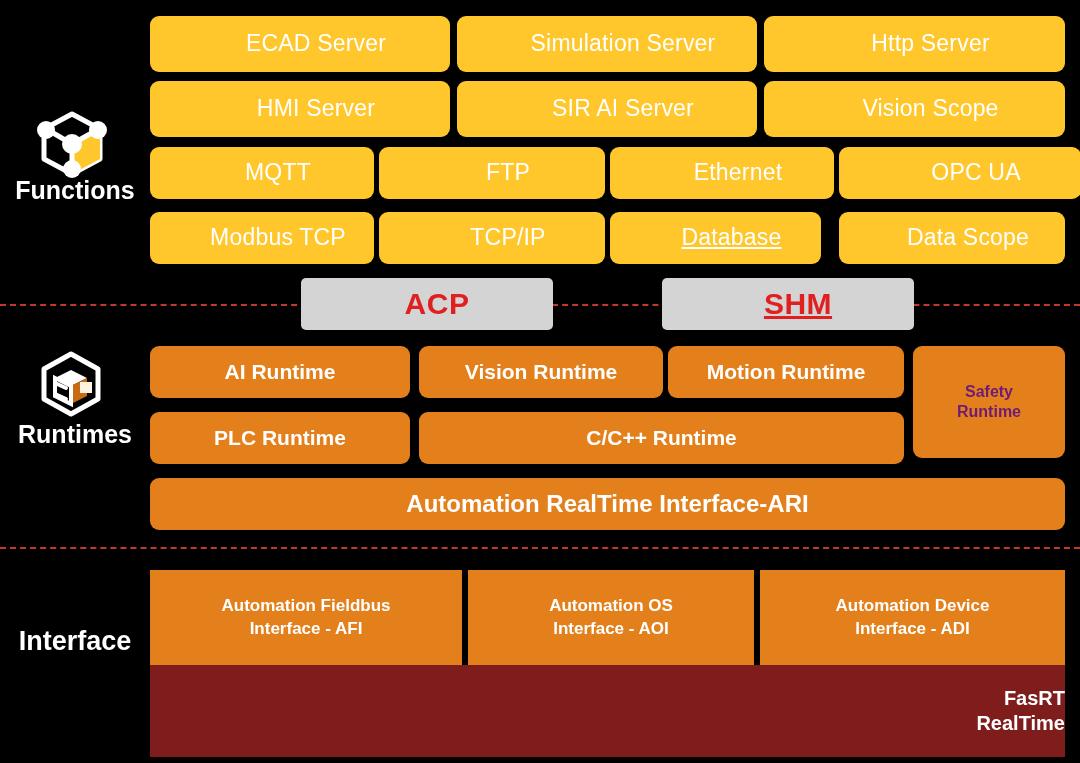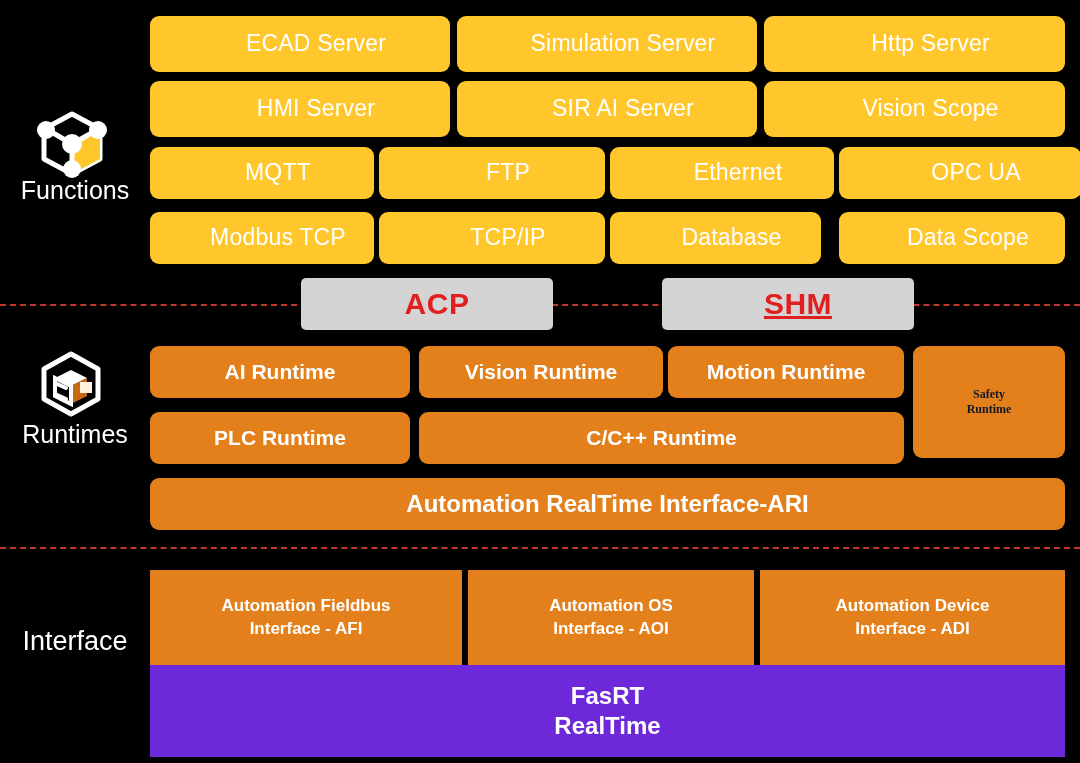--- a/index.html
+++ b/index.html
@@ -41,24 +41,23 @@
 
   .rt-box {
     background: #E3801C;
     color: #FFFFFF;
     border-radius: 9px;
     font-size: 21px;
     font-weight: bold;
   }
 
   .rt-box.safety {
-    color: #0f172a;
-    font-size: 12px;
+    color: #701a75;
+    font-size: 16px;
     line-height: 1.25;
-    font-family: Liberation Serif, serif;
   }
 
   .ari-box {
     background: #E3801C;
     color: #FFFFFF;
     border-radius: 9px;
     font-size: 24px;
     font-weight: bold;
   }
 
@@ -76,33 +75,34 @@
   .if-box {
     background: #E3801C;
     color: #FFFFFF;
     border-radius: 0;
     font-size: 17px;
     font-weight: bold;
     line-height: 1.3;
   }
 
   .fasrt-box {
-    background: #6d28d9;
+    background: #7f1d1d;
     color: #FFFFFF;
     border-radius: 0;
-    font-size: 24px;
+    font-size: 20px;
     font-weight: bold;
     line-height: 1.25;
+    align-items: flex-end;
   }
 
   
   .sec-label {
     position: absolute;
     color: #FFFFFF;
-    font-weight: normal;
+    font-weight: bold;
     text-align: center;
     white-space: nowrap;
   }
 
   .sec-icon {
     position: absolute;
   }
 
   
   .divider {
@@ -147,21 +147,21 @@
   <div class="box fn-box" style="left:457px; top:81px; width:300px; height:56px;">SIR AI Server</div>
   <div class="box fn-box" style="left:764px; top:81px; width:301px; height:56px;">Vision Scope</div>
 
   <div class="box fn-box" style="left:150px; top:147px; width:224px; height:52px;">MQTT</div>
   <div class="box fn-box" style="left:379px; top:147px; width:226px; height:52px;">FTP</div>
   <div class="box fn-box" style="left:610px; top:147px; width:224px; height:52px;">Ethernet</div>
   <div class="box fn-box" style="left:839px; top:147px; width:242px; height:52px;">OPC UA</div>
 
   <div class="box fn-box" style="left:150px; top:212px; width:224px; height:52px;">Modbus TCP</div>
   <div class="box fn-box" style="left:379px; top:212px; width:226px; height:52px;">TCP/IP</div>
-  <div class="box fn-box" style="left:610px; top:212px; width:211px; height:52px;">Database</div>
+  <div class="box fn-box" style="left:610px; top:212px; width:211px; height:52px;text-decoration:underline;">Database</div>
   <div class="box fn-box" style="left:839px; top:212px; width:226px; height:52px;">Data Scope</div>
 
   <div class="divider" style="top:304px;"></div>
 
   <div class="box mid-box" style="left:301px; top:278px; width:252px; height:52px;">ACP</div>
   <div class="box mid-box" style="left:662px; top:278px; width:252px; height:52px;text-decoration:underline;">SHM</div>
 
   <div class="sec-icon" style="left:36px; top:350px; width:70px; height:70px;">
     <svg width="70" height="70" viewBox="0 0 70 70">
       <path d="M35 4 L62 19 L62 49 L35 64 L8 49 L8 19 Z" fill="none" stroke="#FFFFFF" stroke-width="5" stroke-linejoin="round"></path>

